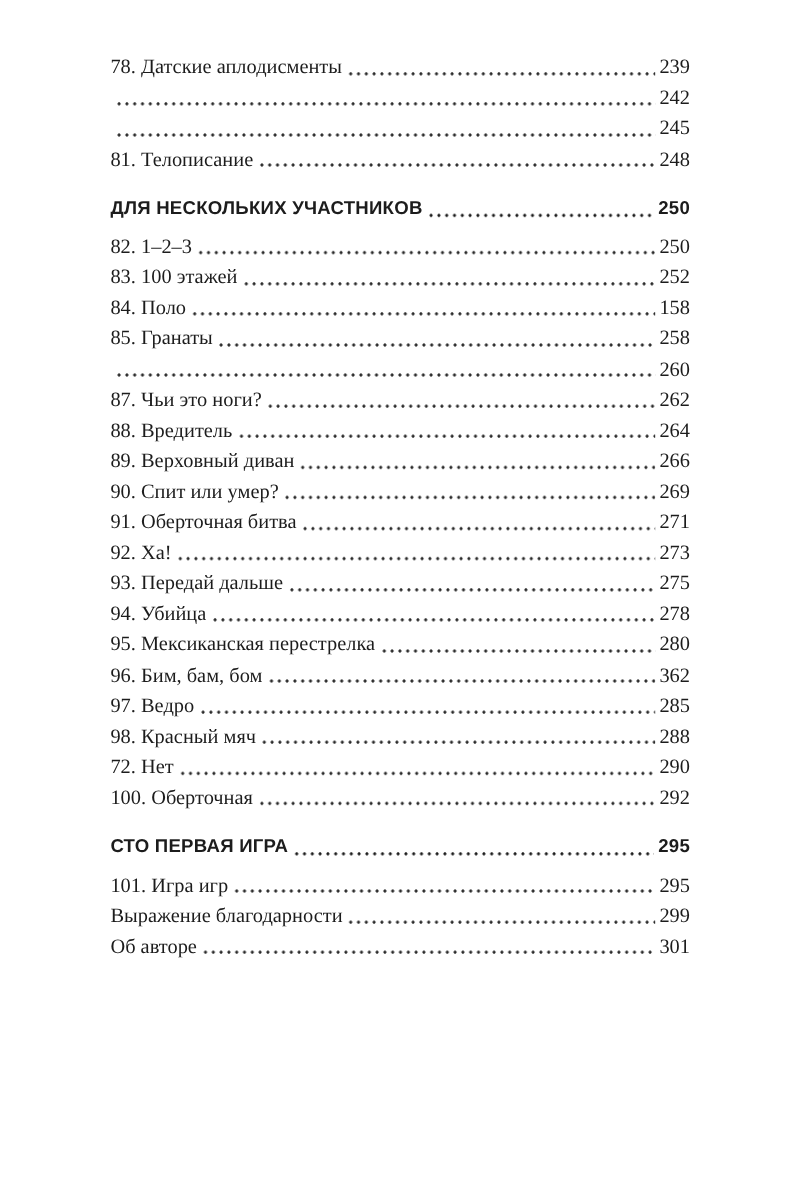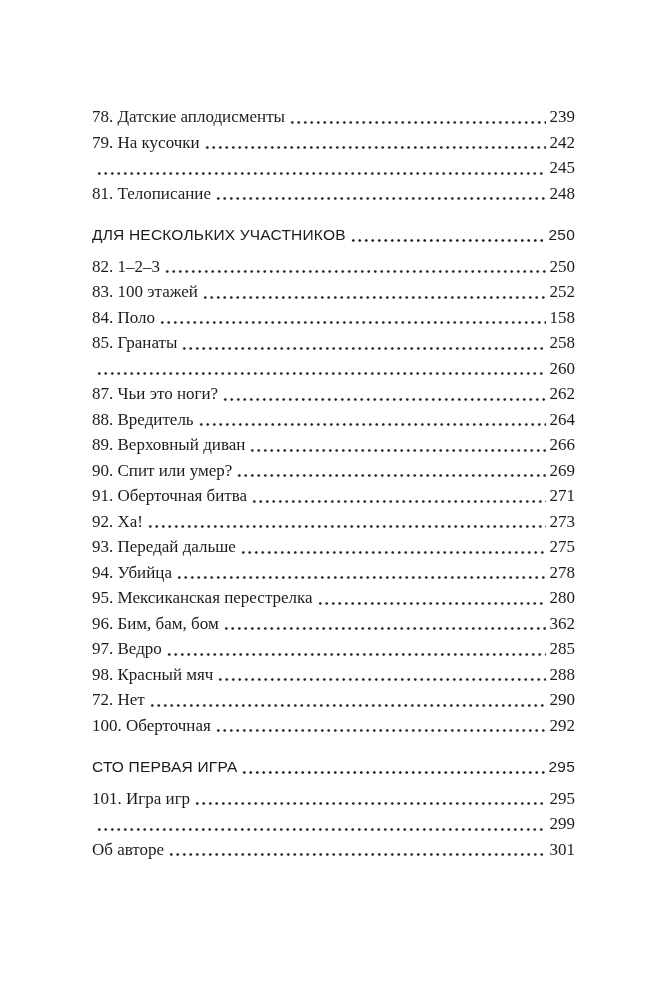--- a/index.html
+++ b/index.html
@@ -11,21 +11,21 @@
     width: 667px;
     height: 1000px;
     font-family: "Liberation Serif", serif;
     color: #1c1c1c;
     overflow: hidden;
   }
   .page {
     box-sizing: border-box;
     width: 667px;
     height: 1000px;
-    padding: 104px 92px 0 92px;
+    padding: 43px 92px 0 92px;
   }
   .row {
     display: flex;
     align-items: flex-end;
     font-size: 17px;
     line-height: 25.5px;
     color: #1c1c1c;
   }
   .row .label {
     white-space: nowrap;
@@ -37,42 +37,41 @@
     background-image: radial-gradient(circle, #2a2a2a 1.05px, transparent 1.5px);
     background-size: 6.5px 3px;
     background-repeat: repeat-x;
     background-position: left calc(100% - 6px);
   }
   .row .pagenum {
     white-space: nowrap;
   }
   .row.section {
     font-family: "Liberation Sans", sans-serif;
-    font-weight: normal;
+    font-weight: bold;
     font-size: 15.5px;
     letter-spacing: 0.2px;
     margin-top: 16px;
     margin-bottom: 6px;
   }
   .row.section .leader {
     background-image: radial-gradient(circle, #1c1c1c 1.05px, transparent 1.5px);
   }
 </style>
 </head>
 <body>
 
 <div class="page">
   <div>
       <div class="row">
     <span class="label">78. Датские аплодисменты</span>
     <span class="leader"></span>
     <span class="pagenum">239</span>
   </div>
       <div class="row">
-    <span class="label">79. На кусочки</span>
     <span class="leader"></span>
     <span class="pagenum">242</span>
   </div>
       <div class="row">
     <span class="leader"></span>
     <span class="pagenum">245</span>
   </div>
       <div class="row">
     <span class="label">81. Телописание</span>
     <span class="leader"></span>
@@ -181,20 +180,21 @@
     <span class="label">СТО ПЕРВАЯ ИГРА</span>
     <span class="leader"></span>
     <span class="pagenum">295</span>
   </div>
       <div class="row">
     <span class="label">101. Игра игр</span>
     <span class="leader"></span>
     <span class="pagenum">295</span>
   </div>
       <div class="row">
+    <span class="label">Выражение благодарности</span>
     <span class="leader"></span>
     <span class="pagenum">299</span>
   </div>
       <div class="row">
     <span class="label">Об авторе</span>
     <span class="leader"></span>
     <span class="pagenum">301</span>
   </div>
     </div>
 </div>

